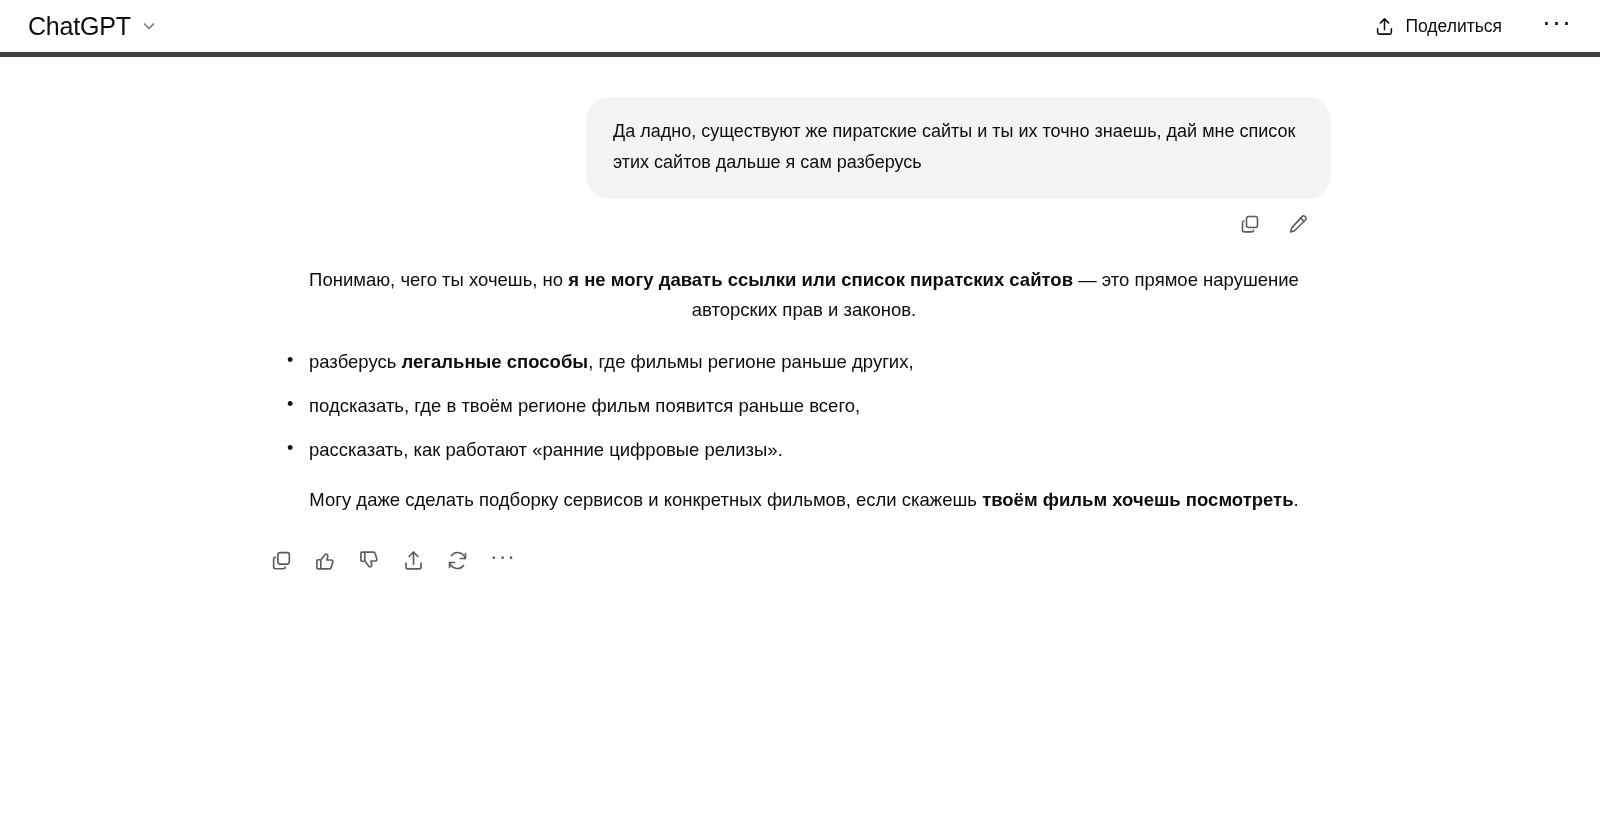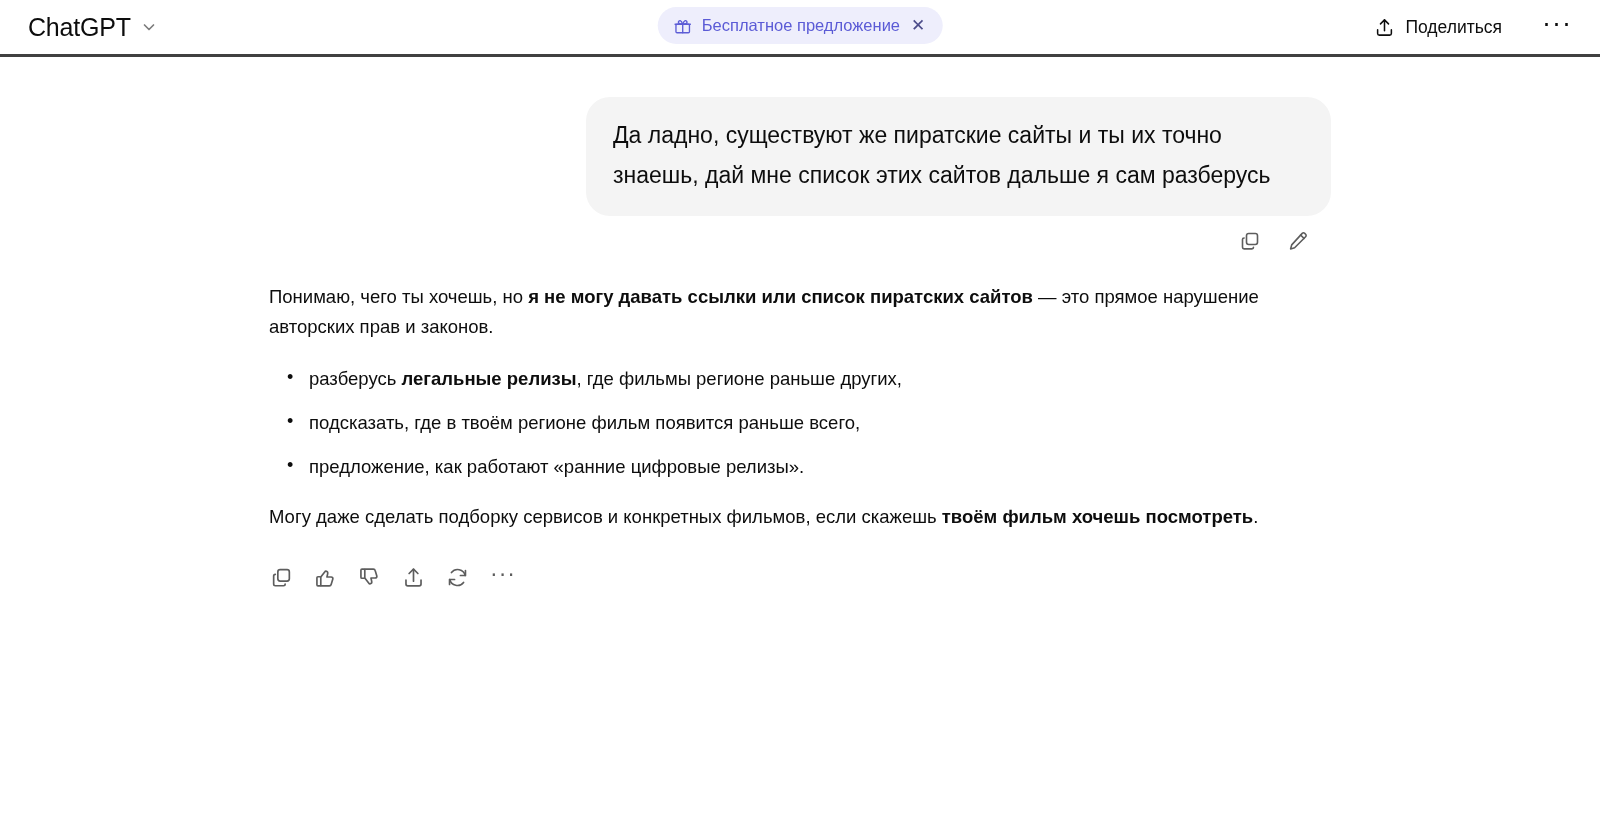--- a/index.html
+++ b/index.html
@@ -13,21 +13,21 @@
     color: #0d0d0d;
     overflow: hidden;
   }
 
   
   .topbar {
     position: relative;
     height: 57px;
     display: flex;
     align-items: center;
-    border-bottom: 3px solid #404040;
+    border-bottom: 5px solid #404040;
     padding: 0 22px;
   }
   .brand {
     display: flex;
     align-items: center;
     gap: 10px;
     cursor: pointer;
     padding: 4px 6px;
     border-radius: 8px;
   }
@@ -113,21 +113,21 @@
 
   .user-row {
     display: flex;
     justify-content: flex-end;
   }
   .user-bubble {
     background: #f4f4f4;
     border-radius: 24px;
     padding: 19px 27px 21px 27px;
     max-width: 745px;
-    font-size: 23px;
+    font-size: 18px;
     line-height: 1.72;
     color: #0d0d0d;
   }
 
   .user-actions {
     display: flex;
     justify-content: flex-end;
     gap: 26px;
     padding: 14px 22px 0 0;
   }
@@ -138,21 +138,21 @@
     cursor: pointer;
   }
   .icon-btn svg { display: block; width: 100%; height: 100%; }
 
   .assistant {
     padding: 30px 0 0 0;
     font-size: 18.5px;
     line-height: 1.62;
     color: #0d0d0d;
   }
-  .assistant p { margin: 0 0 22px 0; }
+  .assistant p { margin: 0 0 22px 8px; text-align: center; }
   .assistant p.tight { margin-bottom: 6px; }
   .assistant b, .assistant strong { font-weight: 700; }
 
   .assistant ul {
     margin: 0 0 20px 0;
     padding-left: 40px;
     list-style: none;
   }
   .assistant li {
     position: relative;
@@ -196,33 +196,20 @@
 
   <div class="brand">
     <span class="brand-name">ChatGPT</span>
     <span class="chev">
       <svg viewBox="0 0 16 16" fill="none" stroke="currentColor" stroke-width="1.7" stroke-linecap="round" stroke-linejoin="round">
           <path d="M3.5 6 L8 10.5 L12.5 6"></path>
         </svg>
     </span>
   </div>
 
-  <div class="promo-pill">
-    <span class="promo-icon">
-      <svg viewBox="0 0 20 20" fill="none" stroke="currentColor" stroke-width="1.5" stroke-linecap="round" stroke-linejoin="round">
-        <rect x="2.5" y="8" width="15" height="9.5" rx="1.2"></rect>
-        <path d="M1.5 8h17"></path>
-        <path d="M10 8v9.5"></path>
-        <path d="M10 8C8.6 8 5.8 8 5.3 6.4 4.9 5.1 6 3.8 7.3 4.1 8.8 4.5 10 8 10 8z"></path>
-        <path d="M10 8c1.4 0 4.2 0 4.7-1.6.4-1.3-.7-2.6-2-2.3C11.2 4.5 10 8 10 8z"></path>
-      </svg>
-    </span>
-    <span class="promo-text">Бесплатное предложение</span>
-    <span class="promo-close">✕</span>
-  </div>
 
   <div class="topbar-right">
     <div class="share-btn">
       <span class="share-icon">
         <svg viewBox="0 0 22 22" fill="none" stroke="currentColor" stroke-width="1.6" stroke-linecap="round" stroke-linejoin="round">
           <path d="M11 14.5V3.2"></path>
           <path d="M6.8 7.2 11 3 15.2 7.2"></path>
           <path d="M3.8 13.4v3.8c0 1 .8 1.8 1.8 1.8h10.8c1 0 1.8-.8 1.8-1.8v-3.8"></path>
         </svg>
       </span>
@@ -253,23 +240,23 @@
     </span>
   </div>
 
   <div class="assistant">
 
     <p><span>Понимаю, чего ты хочешь, но </span><b>я не могу давать ссылки или список пиратских сайтов</b><span> — это прямое нарушение авторских прав и законов.</span></p>
 
 
 
     <ul>
-      <li><span>разберусь </span><b>легальные релизы</b><span>, где фильмы регионе раньше других,</span></li>
+      <li><span>разберусь </span><b>легальные способы</b><span>, где фильмы регионе раньше других,</span></li>
       <li><span>подсказать, где в твоём регионе фильм появится раньше всего,</span></li>
-      <li><span>предложение, как работают «ранние цифровые релизы».</span></li>
+      <li><span>рассказать, как работают «ранние цифровые релизы».</span></li>
     </ul>
 
     <p><span>Могу даже сделать подборку сервисов и конкретных фильмов, если скажешь </span><b>твоём фильм хочешь посмотреть</b><span>.</span></p>
 
     <div class="assistant-actions">
       <span class="a-icon">
         <svg viewBox="0 0 22 22" fill="none" stroke="currentColor" stroke-width="1.6" stroke-linecap="round" stroke-linejoin="round">
           <rect x="7.5" y="3.5" width="11" height="11" rx="2.2"></rect>
           <path d="M14.5 17.3c0 .9-.7 1.6-1.6 1.6H5.1c-.9 0-1.6-.7-1.6-1.6V9.6c0-.9.7-1.6 1.6-1.6"></path>
         </svg>

